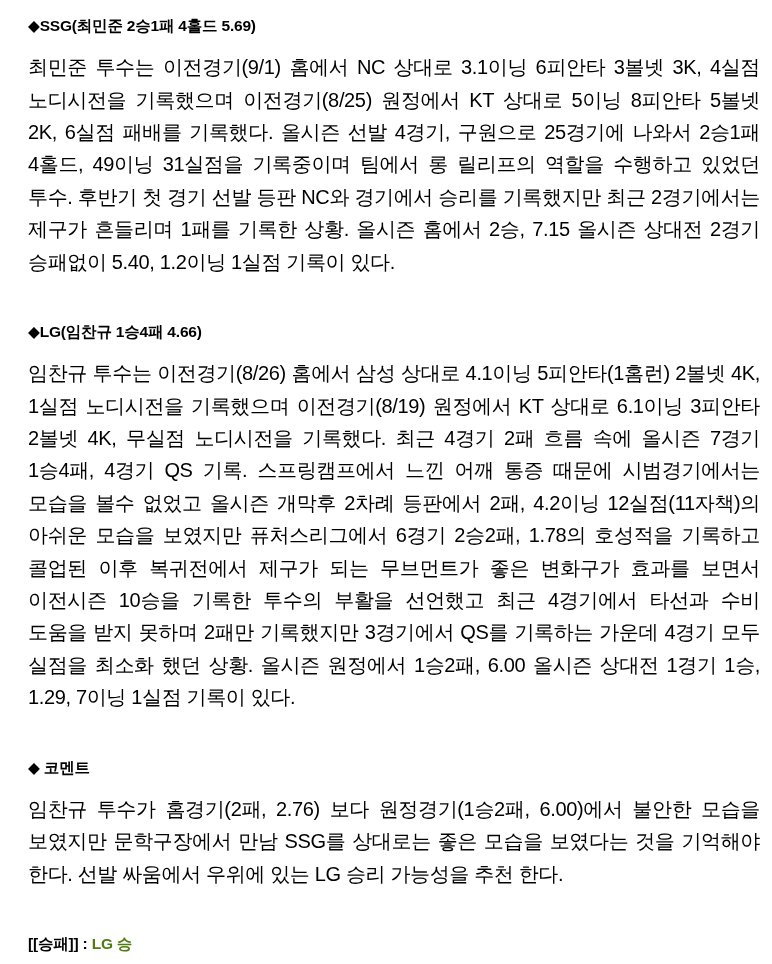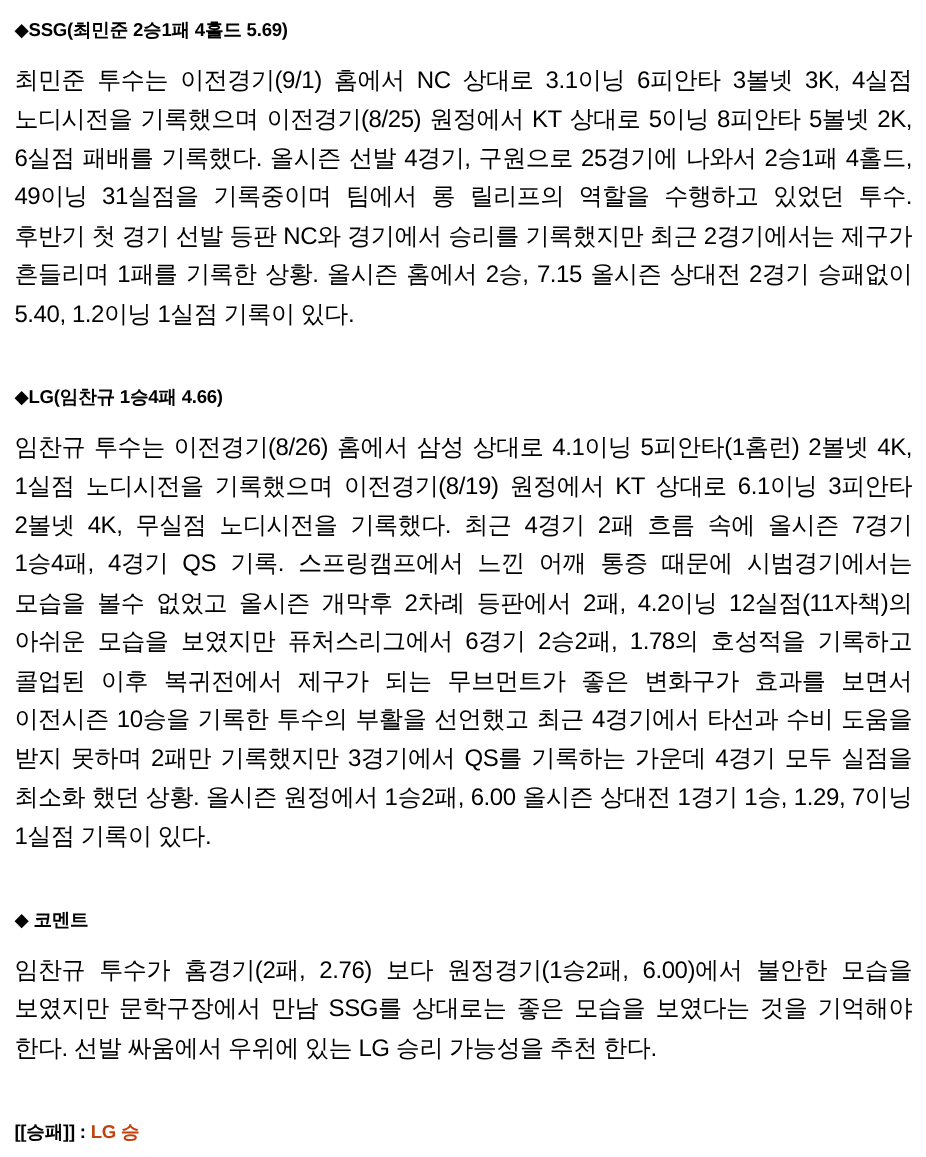--- a/index.html
+++ b/index.html
@@ -11,21 +11,21 @@
     width: 772px;
     height: 964px;
     font-family: "Liberation Sans", "DejaVu Sans", sans-serif;
     color: #000000;
     overflow: hidden;
   }
   .page {
     width: 772px;
     height: 964px;
     box-sizing: border-box;
-    padding: 14px 12px 0 12px;
+    padding: 14px 12px 0 28px;
     position: relative;
   }
   .section {
     margin-bottom: 0;
   }
   .heading {
     font-size: 15.5px;
     font-weight: bold;
     line-height: 1.5;
     margin: 0 0 14px 0;
@@ -45,21 +45,21 @@
     font-size: 15.5px;
     font-weight: bold;
     line-height: 1.5;
     margin: 0 0 22px 0;
     letter-spacing: -0.2px;
   }
   .bet-tag {
     color: #000000;
   }
   .bet-val {
-    color: #c2410c;
+    color: #4d7c0f;
   }
   .up-arrow {
     color: #e8000d;
     font-size: 14px;
   }
 </style>
 </head>
 <body>
 
 <div class="page">

